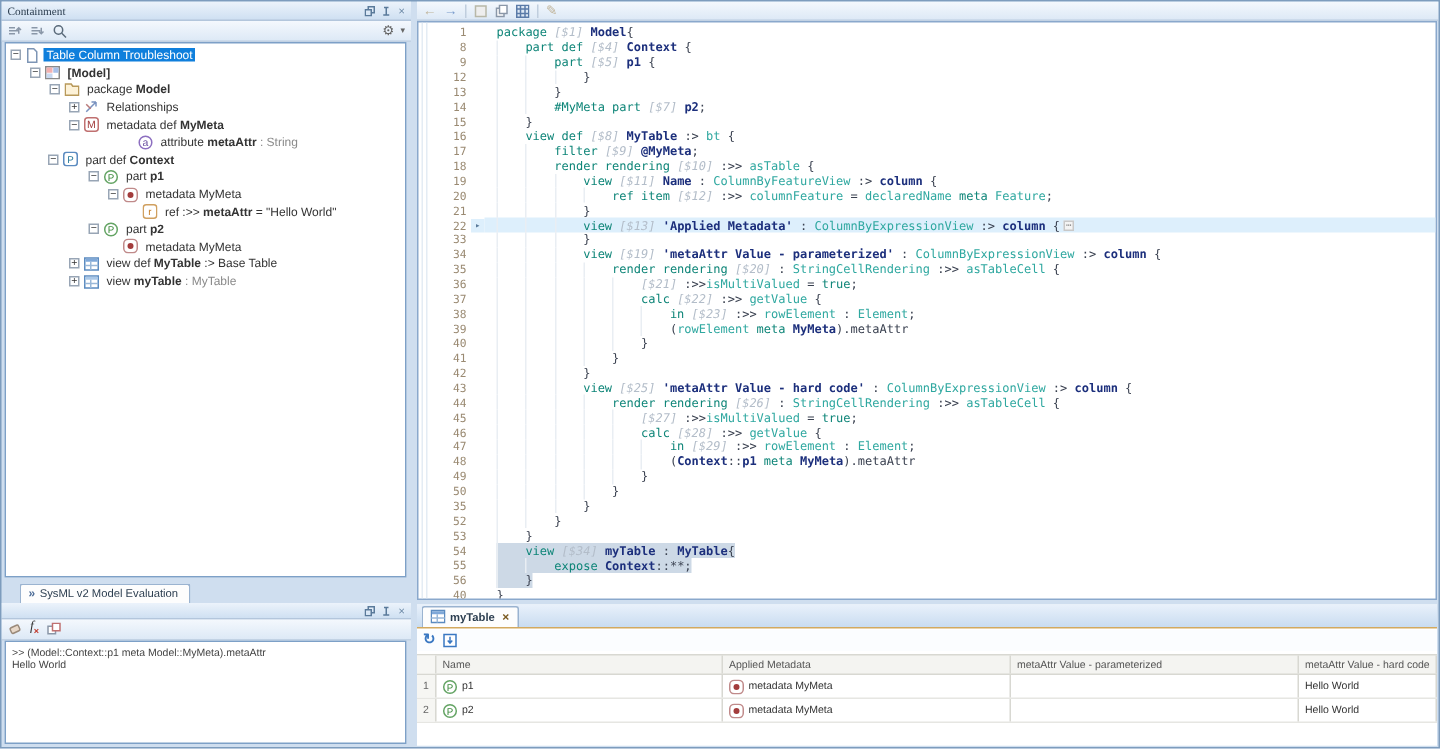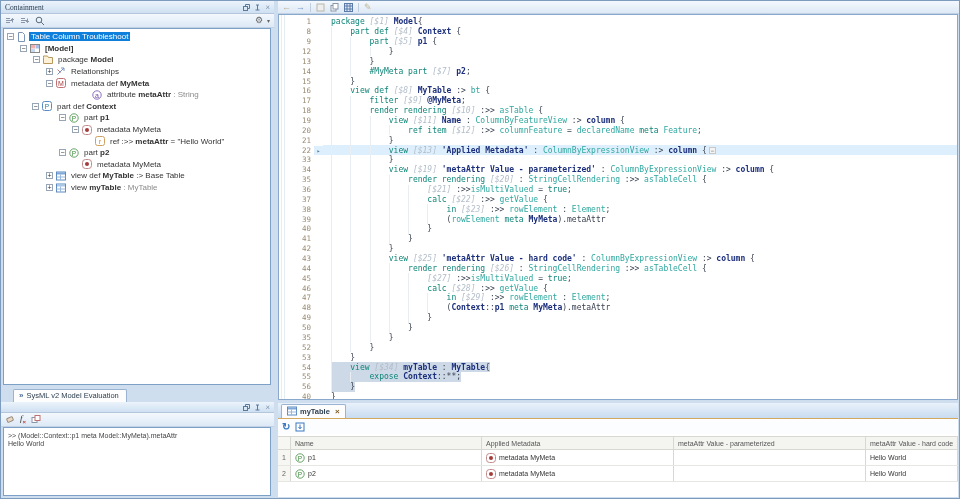--- a/index.html
+++ b/index.html
@@ -396,21 +396,21 @@
           <div class="cl"><span class="ln">45</span><span class="fold"></span><span class="ct"><span class="" style="display: inline-flex; height: 100%; align-items: center;"><span class="ind"></span><span class="ind"></span><span class="ind"></span><span class="ind"></span><span class="ind"></span><span class="tk-g">[$27] </span><span class="tk-p">:&gt;&gt;</span><span class="tk-t">isMultiValued</span><span class="tk-p"> = </span><span class="tk-k">true</span><span class="tk-p">;</span></span></span></div>
           <div class="cl"><span class="ln">46</span><span class="fold"></span><span class="ct"><span class="" style="display: inline-flex; height: 100%; align-items: center;"><span class="ind"></span><span class="ind"></span><span class="ind"></span><span class="ind"></span><span class="ind"></span><span class="tk-k">calc </span><span class="tk-g">[$28] </span><span class="tk-p">:&gt;&gt; </span><span class="tk-t">getValue</span><span class="tk-p"> {</span></span></span></div>
           <div class="cl"><span class="ln">47</span><span class="fold"></span><span class="ct"><span class="" style="display: inline-flex; height: 100%; align-items: center;"><span class="ind"></span><span class="ind"></span><span class="ind"></span><span class="ind"></span><span class="ind"></span><span class="ind"></span><span class="tk-k">in </span><span class="tk-g">[$29] </span><span class="tk-p">:&gt;&gt; </span><span class="tk-t">rowElement</span><span class="tk-p"> : </span><span class="tk-t">Element</span><span class="tk-p">;</span></span></span></div>
           <div class="cl"><span class="ln">48</span><span class="fold"></span><span class="ct"><span class="" style="display: inline-flex; height: 100%; align-items: center;"><span class="ind"></span><span class="ind"></span><span class="ind"></span><span class="ind"></span><span class="ind"></span><span class="ind"></span><span class="tk-p">(</span><span class="tk-b">Context</span><span class="tk-p">::</span><span class="tk-b">p1</span><span class="tk-k"> meta </span><span class="tk-b">MyMeta</span><span class="tk-p">).metaAttr</span></span></span></div>
           <div class="cl"><span class="ln">49</span><span class="fold"></span><span class="ct"><span class="" style="display: inline-flex; height: 100%; align-items: center;"><span class="ind"></span><span class="ind"></span><span class="ind"></span><span class="ind"></span><span class="ind"></span><span class="tk-p">}</span></span></span></div>
           <div class="cl"><span class="ln">50</span><span class="fold"></span><span class="ct"><span class="" style="display: inline-flex; height: 100%; align-items: center;"><span class="ind"></span><span class="ind"></span><span class="ind"></span><span class="ind"></span><span class="tk-p">}</span></span></span></div>
           <div class="cl"><span class="ln">35</span><span class="fold"></span><span class="ct"><span class="" style="display: inline-flex; height: 100%; align-items: center;"><span class="ind"></span><span class="ind"></span><span class="ind"></span><span class="tk-p">}</span></span></span></div>
           <div class="cl"><span class="ln">52</span><span class="fold"></span><span class="ct"><span class="" style="display: inline-flex; height: 100%; align-items: center;"><span class="ind"></span><span class="ind"></span><span class="tk-p">}</span></span></span></div>
           <div class="cl"><span class="ln">53</span><span class="fold"></span><span class="ct"><span class="" style="display: inline-flex; height: 100%; align-items: center;"><span class="ind"></span><span class="tk-p">}</span></span></span></div>
           <div class="cl"><span class="ln">54</span><span class="fold"></span><span class="ct"><span class="selbg" style="display: inline-flex; height: 100%; align-items: center;"><span class="ind"></span><span class="tk-k">view </span><span class="tk-g">[$34] </span><span class="tk-b">myTable</span><span class="tk-p"> : </span><span class="tk-b">MyTable</span><span class="tk-p">{</span></span></span></div>
-          <div class="cl"><span class="ln">55</span><span class="fold"></span><span class="ct"><span class="selbg" style="display: inline-flex; height: 100%; align-items: center;"><span class="ind"></span><span class="ind"></span><span class="tk-k">expose </span><span class="tk-b">Context</span><span class="tk-p">::**;</span></span></span></div>
+          <div class="cl"><span class="ln">55</span><span class="fold"></span><span class="ct"><span class="selbg" style="display: inline-flex; height: 100%; align-items: flex-end;"><span class="ind"></span><span class="ind"></span><span class="tk-k">expose </span><span class="tk-b">Context</span><span class="tk-p">::**;</span></span></span></div>
           <div class="cl"><span class="ln">56</span><span class="fold"></span><span class="ct"><span class="selbg" style="display: inline-flex; height: 100%; align-items: center;"><span class="ind"></span><span class="tk-p">}</span></span></span></div>
           <div class="cl"><span class="ln">40</span><span class="fold"></span><span class="ct"><span class="" style="display: inline-flex; height: 100%; align-items: center;"><span class="tk-p">}</span></span></span></div>
         </div>
     </div>
 
     <div id="table-panel">
       <div id="table-tabbar">
         <div class="etab">
           <span class="icw">
               <svg width="10" height="10">

